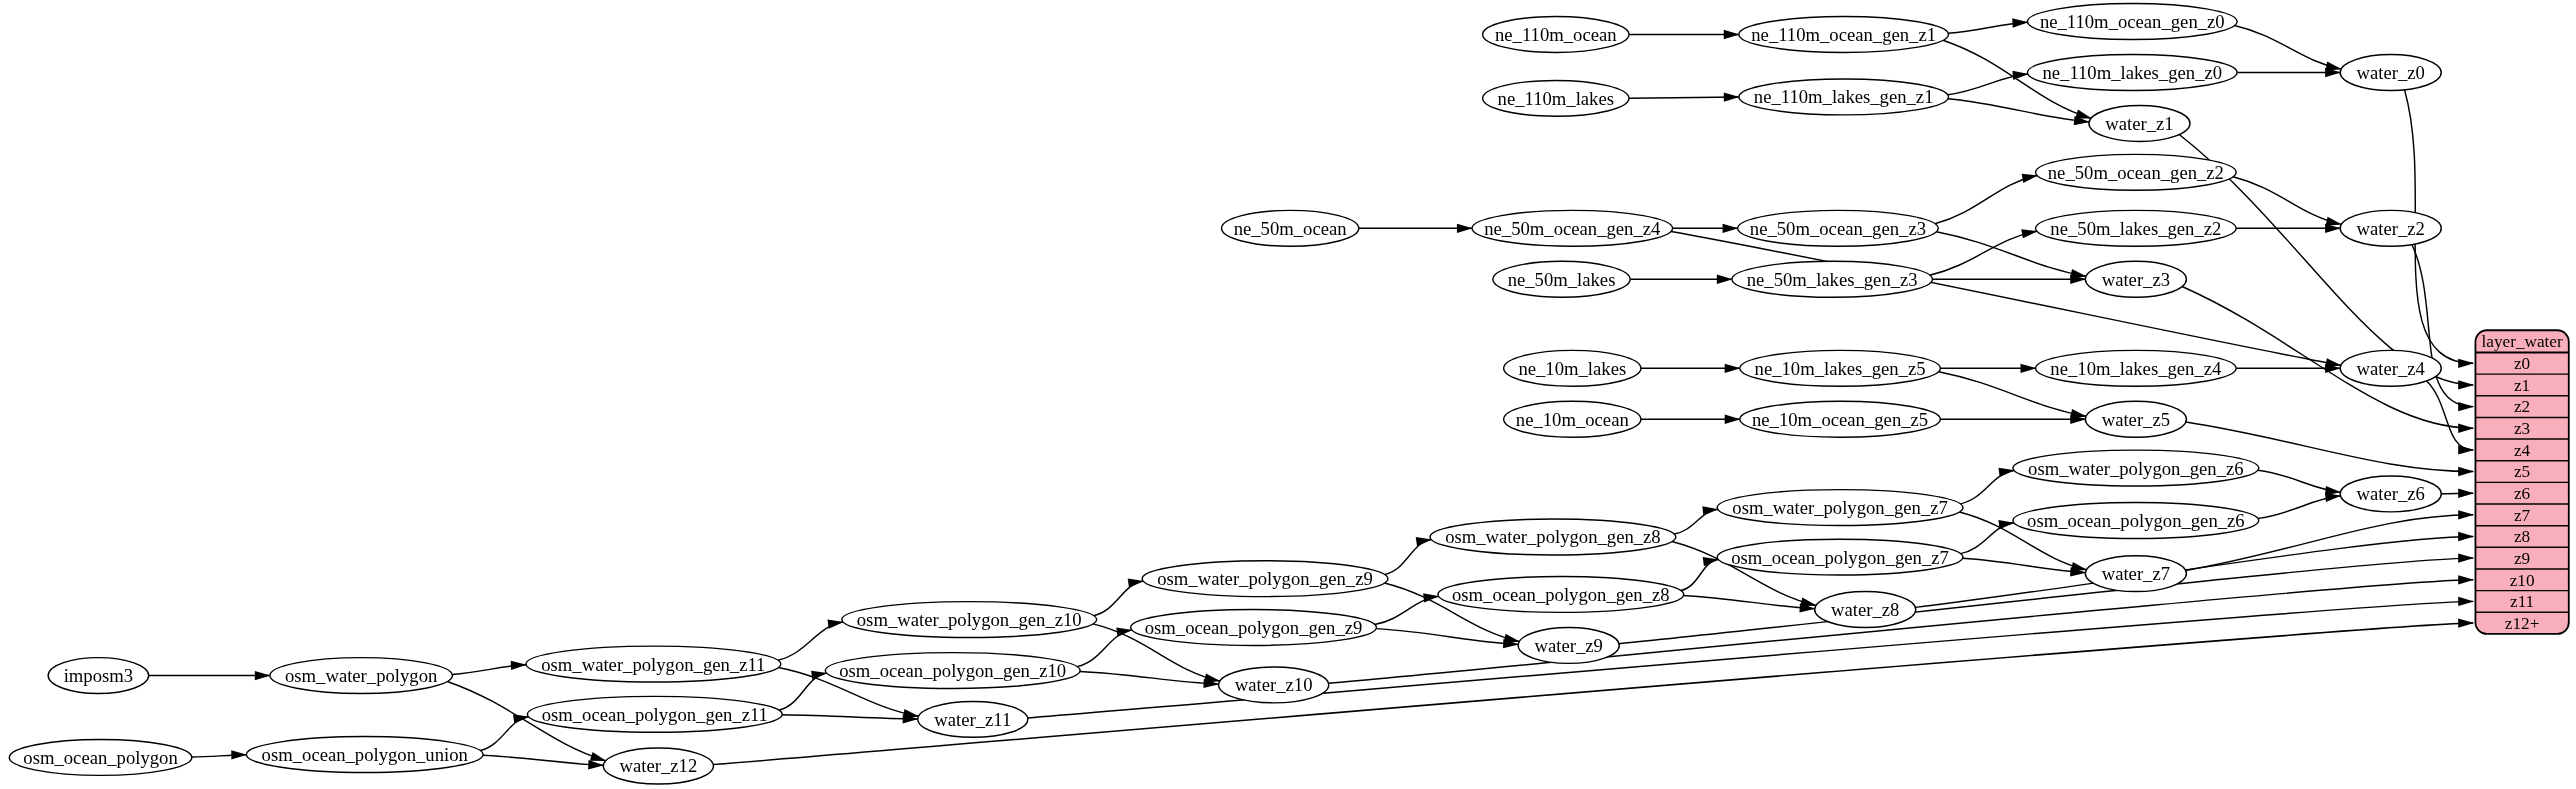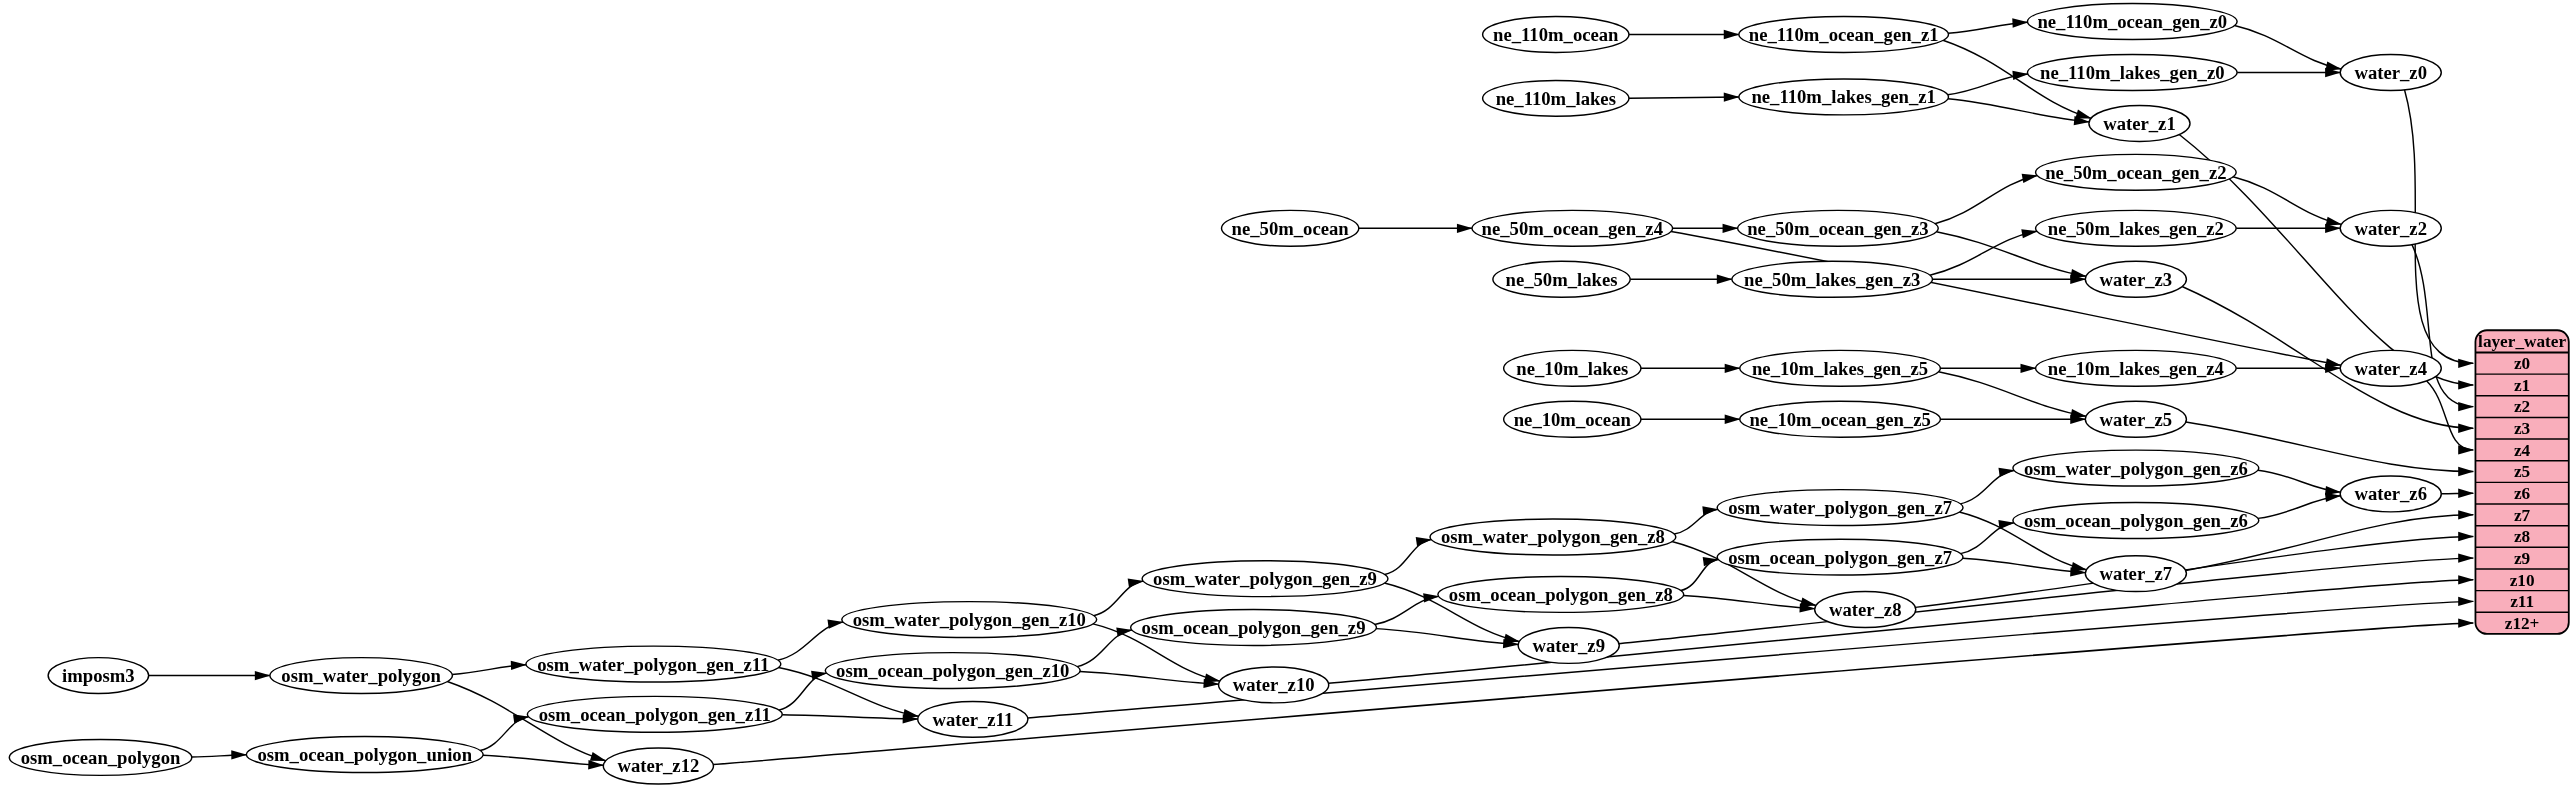--- a/index.html
+++ b/index.html
@@ -3,21 +3,20 @@
 <meta charset="utf-8">
 <style>
   html, body { margin: 0; padding: 0; background: #ffffff; }
   .canvas {
     position: relative;
     width: 2576px;
     height: 789px;
     background: #ffffff;
     overflow: hidden;
     font-family: "Liberation Serif", "DejaVu Serif", serif;
-    font-weight: bold;
   }
   svg { display: block; }
   .node-label, .table-text {
     font-family: "Liberation Serif", "DejaVu Serif", serif;
     fill: #000000;
     text-anchor: middle;
   }
   .node-label { font-size: 26px; }
   .table-text { font-size: 24px; }
 </style>

